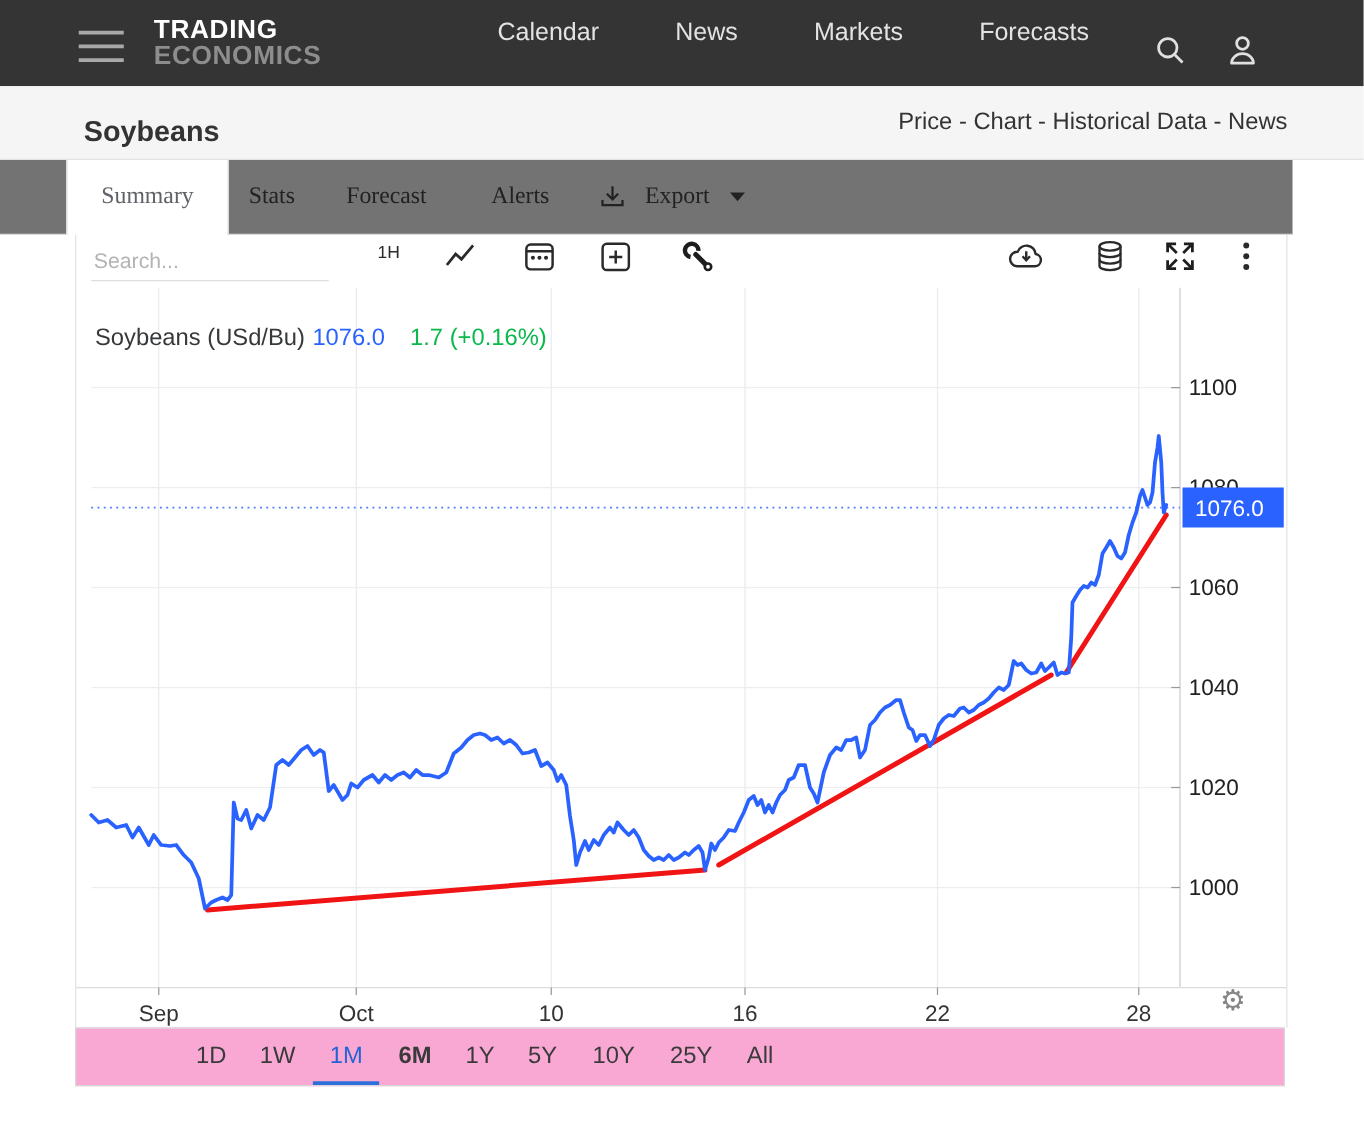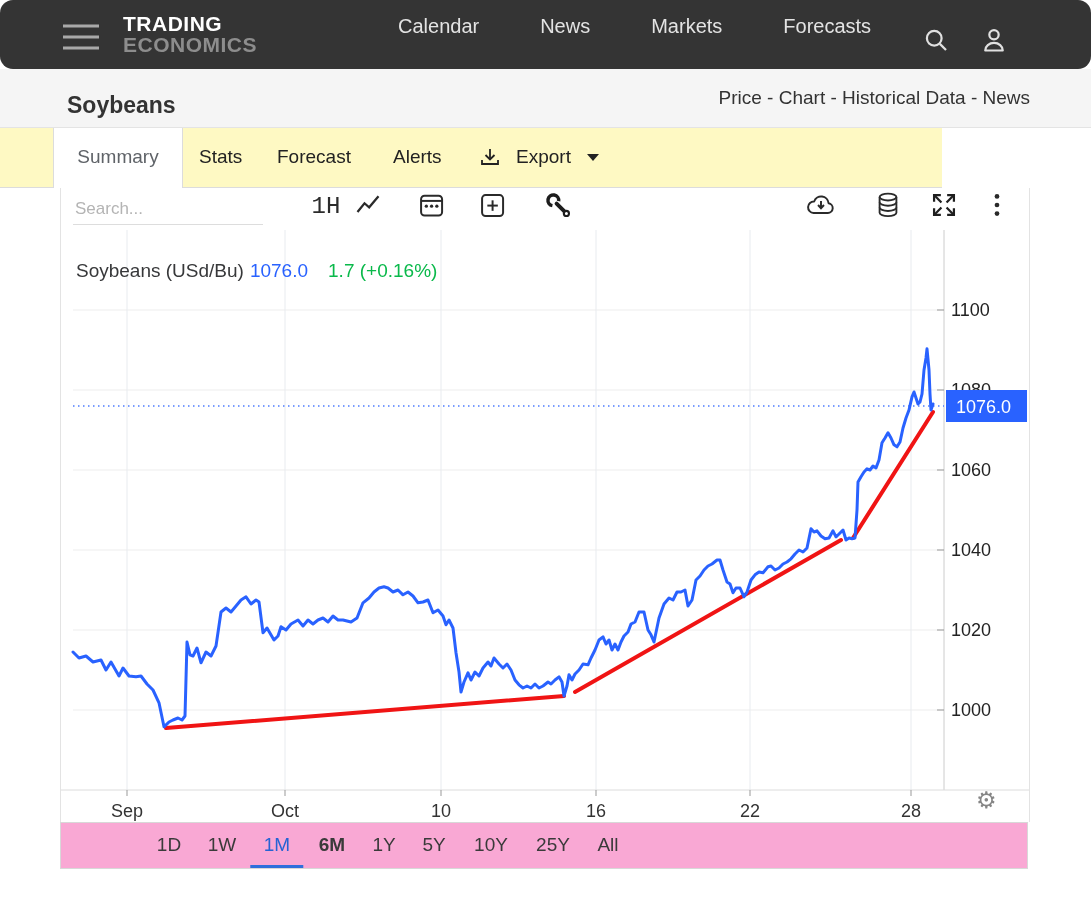--- a/index.html
+++ b/index.html
@@ -1,53 +1,53 @@
 <!DOCTYPE html>
 <html><head>
 <meta charset="utf-8">
 <style>
   html,body{margin:0;padding:0;background:#fff;}
   body{width:1091px;height:901px;position:relative;overflow:hidden;
        font-family:"Liberation Sans","DejaVu Sans",sans-serif;color:#333;}
   .abs{position:absolute;}
   
-  .topnav{position:absolute;left:0;top:0;width:1091px;height:69px;background:#343434;border-radius:13px;}
+  .topnav{position:absolute;left:0;top:0;width:1091px;height:69px;background:#343434;}
   .hamburger{position:absolute;left:62px;top:23px;width:38px;height:28px;cursor:pointer;}
   .logo{position:absolute;left:123px;top:13px;line-height:21px;cursor:pointer;}
   .logo .l1{font-size:21px;font-weight:bold;color:#fff;letter-spacing:.5px;}
   .logo .l2{font-size:21px;font-weight:bold;color:#8d8d8d;letter-spacing:.5px;margin-top:0px;}
   .navlinks{position:absolute;left:398px;top:0;height:52px;display:flex;align-items:center;gap:61px;}
   .navlinks a{font-size:20px;color:#e3e3e3;text-decoration:none;cursor:pointer;}
   .navicon{position:absolute;top:26px;width:28px;height:28px;cursor:pointer;}
   
   .subheader{position:absolute;left:0;top:69px;width:1091px;height:58px;background:#f5f5f5;
              border-bottom:1px solid #e4e4e4;}
   .subheader h1{position:absolute;left:60px;top:0;margin:7px;font-size:23px;line-height:58px;color:#333;}
   .sublinks{position:absolute;right:61px;top:0;font-size:19px;line-height:58px;color:#333;cursor:pointer;}
   
-  .tabsrow{position:absolute;left:0;top:128px;width:942px;height:60px;background:#fef9c3;
-           border-bottom:1px solid #dcdcdc;box-sizing:border-box;}
+  .tabsrow{position:absolute;left:0;top:128px;width:1034px;height:60px;background:#737373;
+           border-bottom:1px solid #dcdcdc;box-sizing:border-box;font-family:Liberation Serif, serif;}
   .tab-active{position:absolute;left:53px;top:0;width:130px;height:60px;background:#fff;
               border-left:1px solid #dcdcdc;border-right:1px solid #dcdcdc;box-sizing:border-box;
               text-align:center;font-size:19px;line-height:58px;color:#5f6368;cursor:pointer;z-index:2;}
   .tab-plain{position:absolute;top:0;font-size:19px;line-height:58px;color:#222;cursor:pointer;text-decoration:none;}
   .export{position:absolute;left:478px;top:0;height:58px;display:flex;align-items:center;gap:14px;cursor:pointer;}
   .export span{font-size:19px;color:#222;}
   .caret{width:0;height:0;border-left:6px solid transparent;border-right:6px solid transparent;
          border-top:7px solid #222;margin-left:2px;}
   
   .chartbox{position:absolute;left:60px;top:188px;width:968px;height:634px;background:#fff;
             border-left:1px solid #e3e3e3;border-right:1px solid #e3e3e3;}
   .charttoolbar{position:absolute;left:0;top:0;width:968px;height:42px;}
   .searchinput{position:absolute;left:12px;top:6px;width:186px;height:28px;border:none;outline:none;
                border-bottom:1px solid #ddd;font-size:17px;color:#444;background:transparent;
                font-family:"Liberation Sans",sans-serif;}
   .searchinput::placeholder{color:#b4b4b4;}
-  .interval{position:absolute;left:249px;top:5px;width:32px;background:none;border:none;font-size:24px;
-            color:#2b2b2b;cursor:pointer;font-family:Liberation Mono, monospace;padding:0;}
+  .interval{position:absolute;left:234px;top:5px;width:32px;background:none;border:none;font-size:14px;
+            color:#2b2b2b;cursor:pointer;font-family:Liberation Sans, sans-serif;padding:0;}
   .ticon{position:absolute;top:3px;width:28px;height:28px;cursor:pointer;}
   .legend{position:absolute;left:15px;top:72px;font-size:19px;color:#37383a;z-index:3;}
   .legend .price{color:#2962ff;margin-left:6px;}
   .legend .chg{color:#0ab94b;margin-left:20px;}
   .gear{position:absolute;left:915px;top:599px;font-size:23px;color:#868686;cursor:pointer;z-index:3;}
   
   .rangebar{position:absolute;left:60px;top:822px;width:968px;height:47px;background:#f9a8d4;
             border:1px solid #d8d8d8;box-sizing:border-box;}
   .rangebar span{position:absolute;top:11px;transform:translateX(-50%);font-size:19px;color:#3a3a3a;cursor:pointer;}
   .rangebar span.active{color:#2563d4;}

